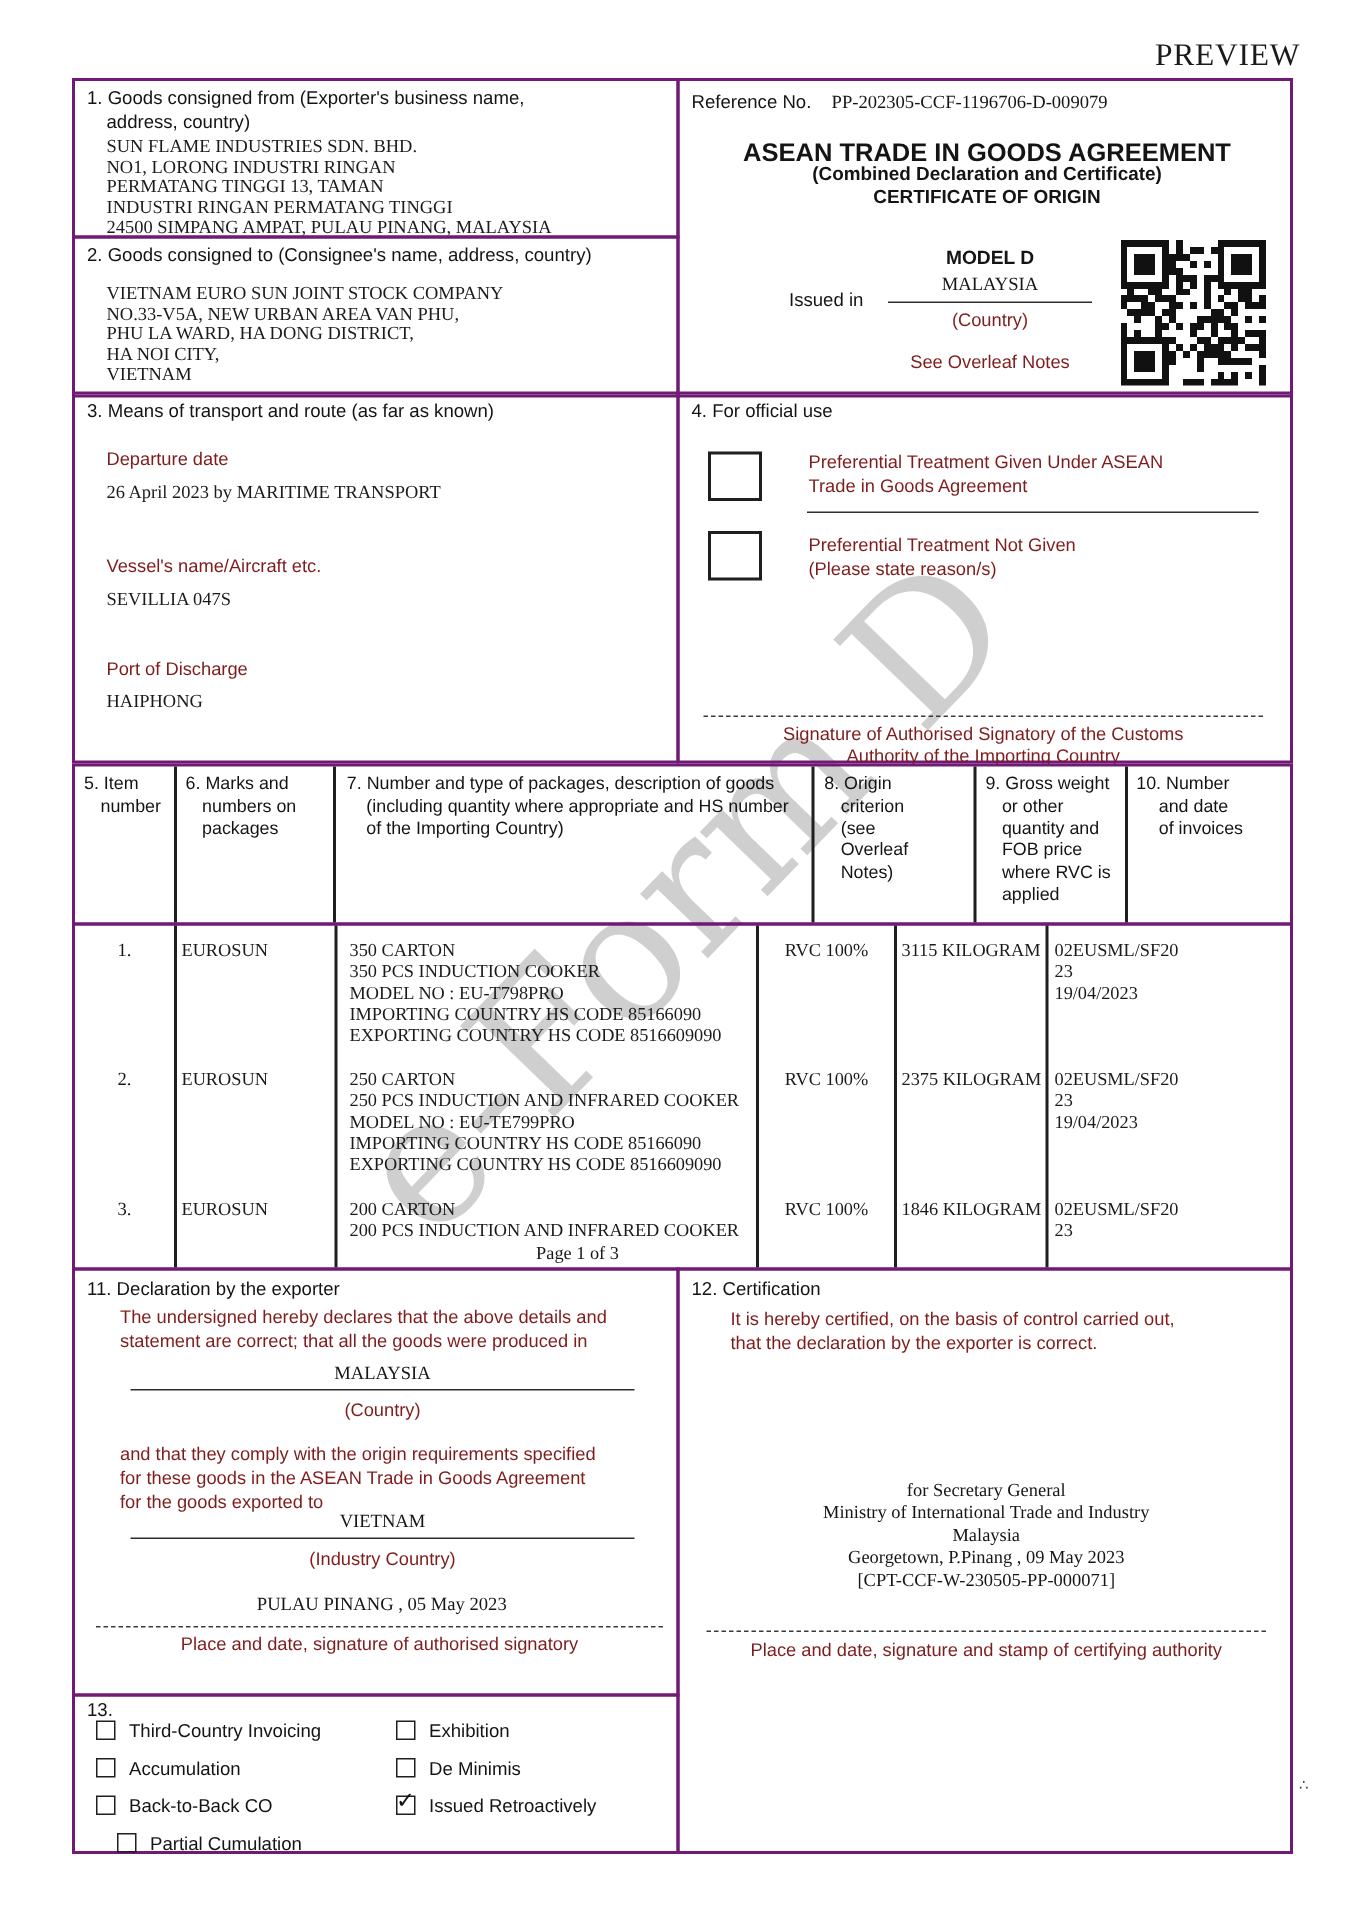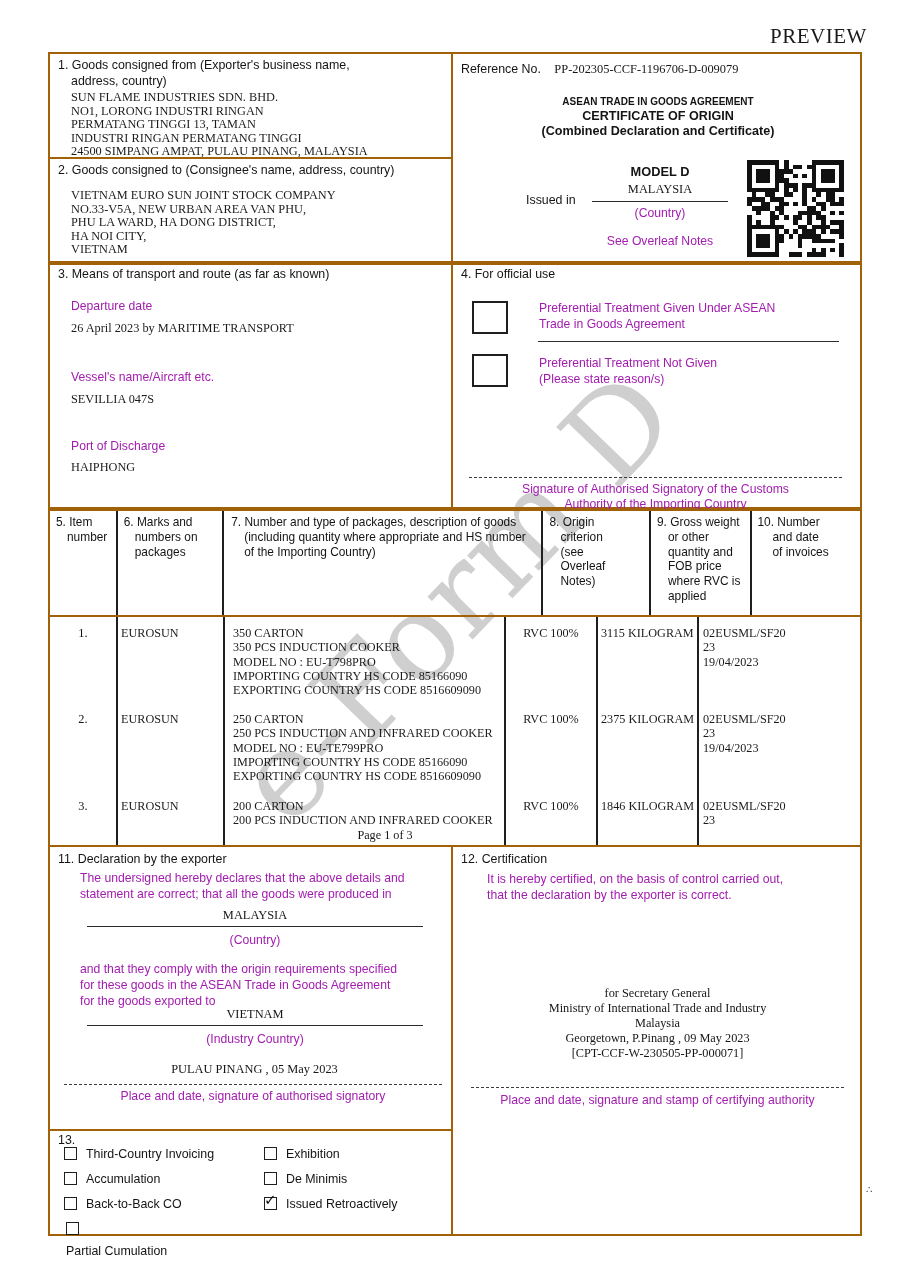--- a/index.html
+++ b/index.html
@@ -1,26 +1,26 @@
 <!DOCTYPE html>
 <html><head>
 <meta charset="utf-8">
 <style>
   html,body{margin:0;padding:0;background:#ffffff;}
   #page{position:relative;width:900px;height:1274px;background:#fff;overflow:hidden;
         font-family:"Liberation Sans",sans-serif;color:#161616;}
   .abs{position:absolute;}
-  .box{position:absolute;border:2px solid #a16207;box-sizing:border-box;background:transparent;z-index:2;}
+  .box{position:absolute;border:2px solid #701a75;box-sizing:border-box;background:transparent;z-index:2;}
   .serif{font-family:"Liberation Serif",serif;}
   .pre{white-space:pre-line;}
   .hang{white-space:pre-line;text-indent:-13px;padding-left:13px;}
   .hd{font-size:12.4px;line-height:1.28;color:#141414;}
   .val{font-family:"Liberation Serif",serif;font-size:12.3px;line-height:13.6px;color:#1b1b1b;}
   .desc{font-family:"Liberation Serif",serif;font-size:12.2px;line-height:14.3px;color:#1b1b1b;}
-  .cap{font-size:12.2px;color:#a21caf;}
+  .cap{font-size:12.2px;color:#7f1d1d;}
   .ctr{text-align:center;}
   .bold{font-weight:bold;}
   .uline{border-bottom:1.5px solid #2c2c2c;}
   .dash{border-top:1.6px dashed #3a3a3a;}
   .thead-cell{border-right:2px solid #1f1f1f;box-sizing:border-box;padding:4px 3px 0 6px;
               font-size:11.9px;line-height:1.24;color:#141414;}
   .tbody-col{border-right:2px solid #1f1f1f;box-sizing:border-box;position:relative;}
   .thead-cell:last-child,.tbody-col:last-child{border-right:none;}
   .bigcb{position:absolute;width:36px;height:33px;border:2px solid #1f1f1f;box-sizing:border-box;background:transparent;}
   .cb-row{position:absolute;display:flex;align-items:flex-start;gap:9px;}
@@ -63,23 +63,23 @@
 HA NOI CITY,
 VIETNAM</div>
   </div>
 
   <div class="box" style="left:451px;top:52px;width:411px;height:213px;">
     <div class="abs" style="left:8px;top:5px;">
       <span class="hd">Reference No.</span>
       <span class="serif" style="font-size:12.4px;margin-left:9px;">PP-202305-CCF-1196706-D-009079</span>
     </div>
     <div class="abs ctr" style="left:20px;top:40px;width:370px;">
-      <div class="hd bold" style="font-size:10px;line-height:15px;">ASEAN TRADE IN GOODS AGREEMENT</div>
+      <div class="hd bold" style="font-size:17px;line-height:15px;">ASEAN TRADE IN GOODS AGREEMENT</div>
+      <div class="hd bold" style="font-size:12.6px;line-height:15px;">(Combined Declaration and Certificate)</div>
       <div class="hd bold" style="font-size:12.6px;line-height:15px;">CERTIFICATE OF ORIGIN</div>
-      <div class="hd bold" style="font-size:12.6px;line-height:15px;">(Combined Declaration and Certificate)</div>
     </div>
     <div class="abs hd bold ctr" style="left:139px;top:110px;width:136px;font-size:12.8px;">MODEL D</div>
     <div class="abs hd" style="left:73px;top:139px;">Issued in</div>
     <div class="abs serif ctr uline" style="left:139px;top:128px;width:136px;font-size:12.4px;padding-bottom:4px;">MALAYSIA</div>
     <div class="abs cap ctr" style="left:139px;top:152px;width:136px;">(Country)</div>
     <div class="abs cap ctr" style="left:119px;top:180px;width:176px;">See Overleaf Notes</div>
     <div id="qr"><svg viewBox="0 0 21 21" width="100%" height="100%" shape-rendering="crispEdges">
           <rect x="0" y="0" width="7" height="7" fill="#111"></rect>
           <rect x="1" y="1" width="5" height="5" fill="#fff"></rect>
           <rect x="2" y="2" width="3" height="3" fill="#111"></rect>
@@ -359,21 +359,21 @@
       <span class="cb-label">Third-Country Invoicing</span>
     </div>
     <div class="cb-row" style="left:14px;top:41px;">
       <span class="cb"></span>
       <span class="cb-label">Accumulation</span>
     </div>
     <div class="cb-row" style="left:14px;top:66px;">
       <span class="cb"></span>
       <span class="cb-label">Back-to-Back CO</span>
     </div>
-    <div class="cb-row" style="left:16px;top:91px;flex-direction:column;">
+    <div class="cb-row" style="left:28px;top:91px;">
       <span class="cb"></span>
       <span class="cb-label">Partial Cumulation</span>
     </div>
     <div class="cb-row" style="left:214px;top:16px;">
       <span class="cb"></span>
       <span class="cb-label">Exhibition</span>
     </div>
     <div class="cb-row" style="left:214px;top:41px;">
       <span class="cb"></span>
       <span class="cb-label">De Minimis</span>

